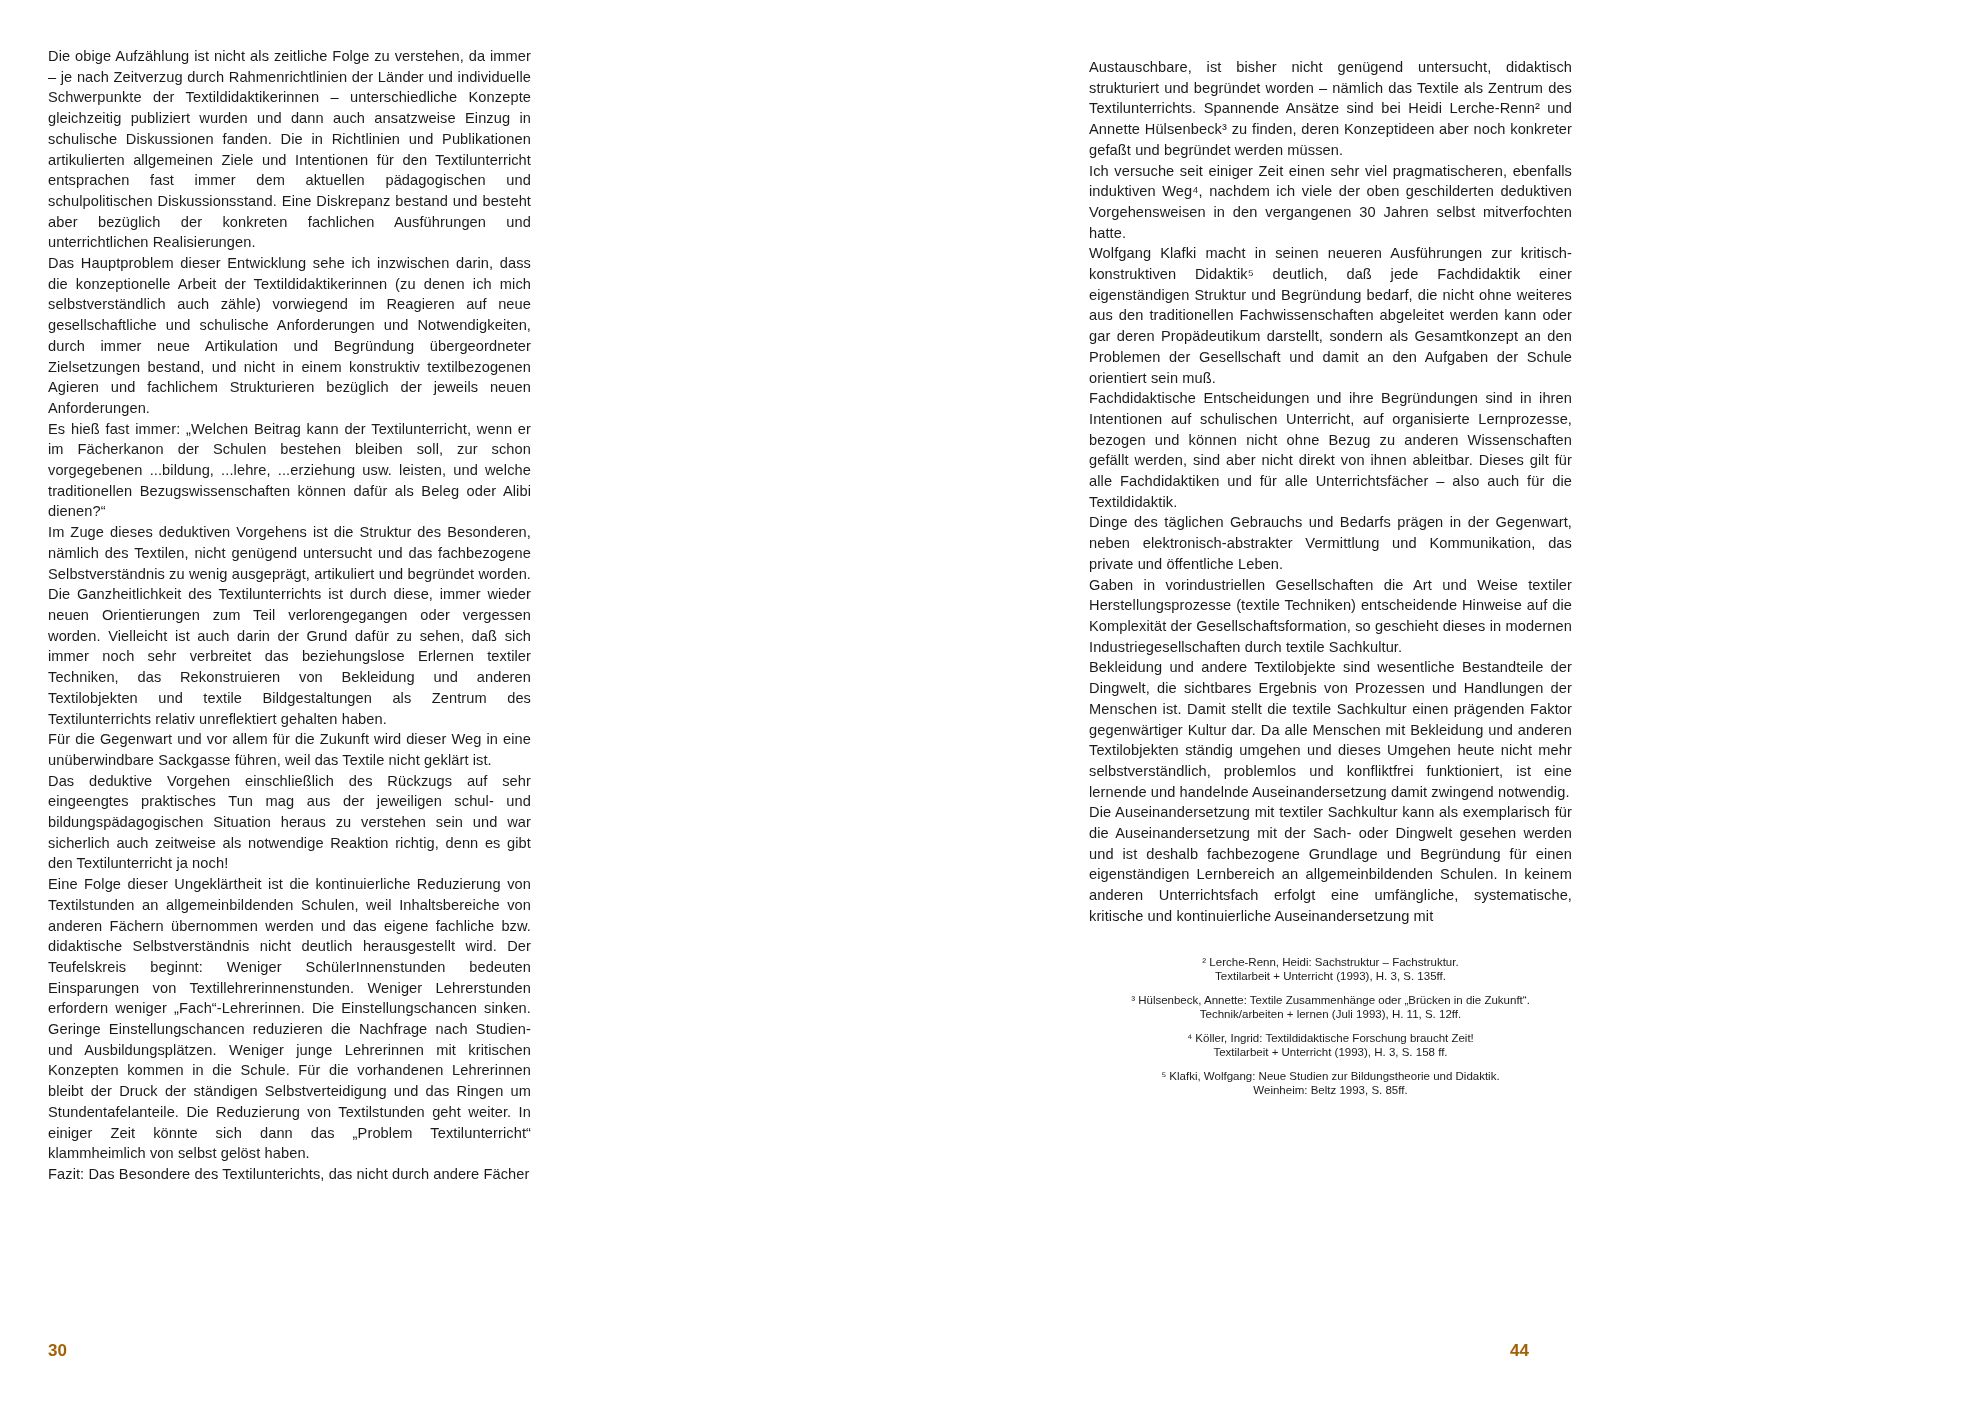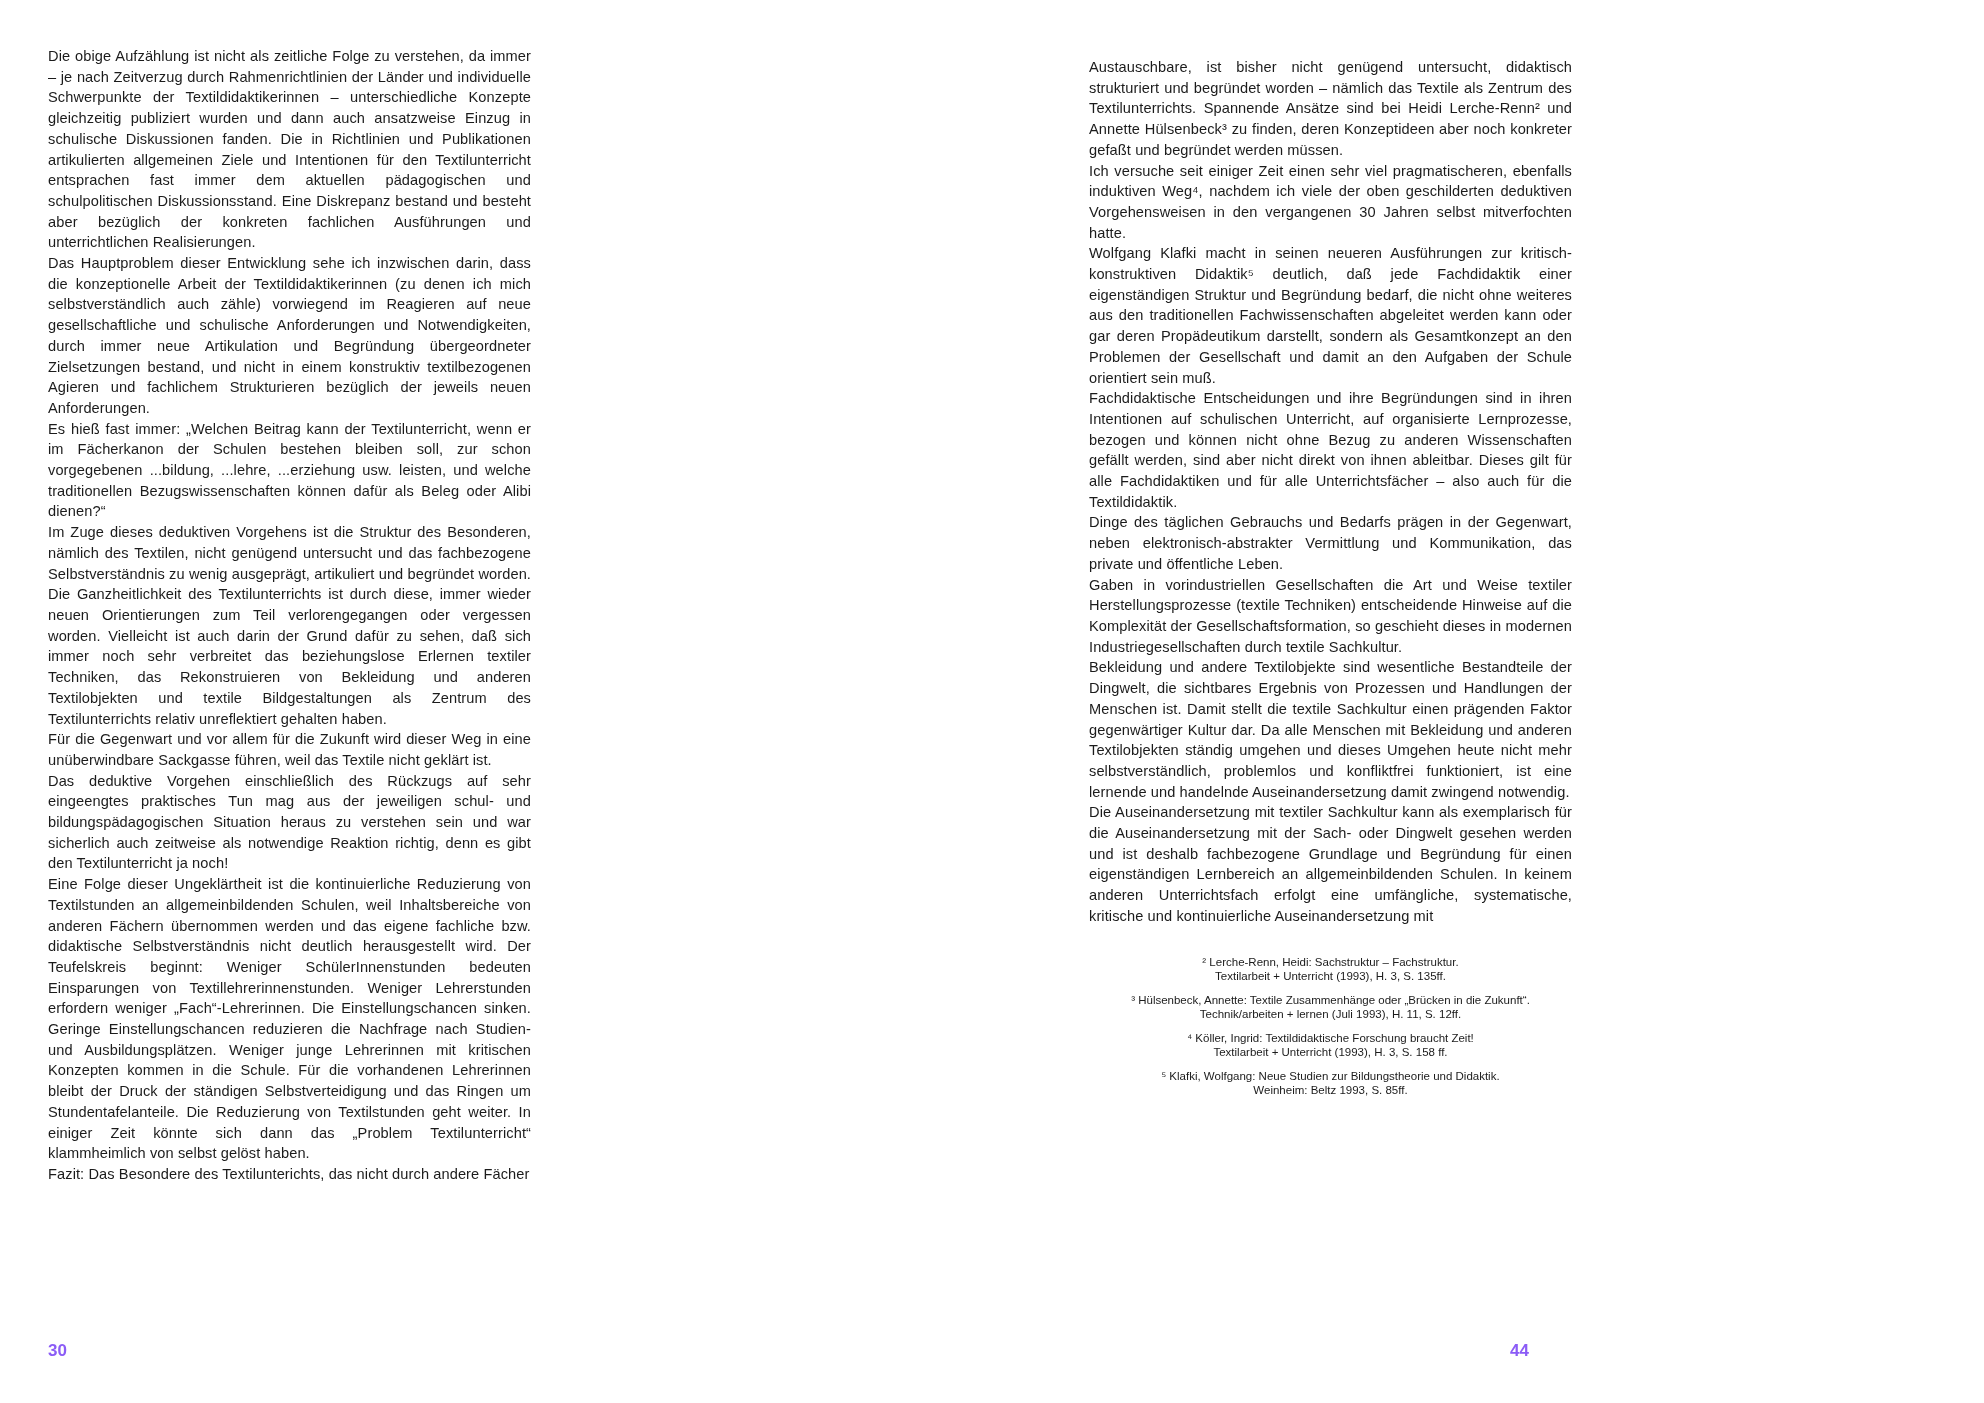--- a/index.html
+++ b/index.html
@@ -42,21 +42,21 @@
     line-height: 14.5px;
     margin-bottom: 9px;
     text-align: center;
   }
 
   .page-number {
     position: absolute;
     bottom: 42px;
     font-size: 17px;
     font-weight: 700;
-    color: #8b5cf6;
+    color: #a16207;
   }
   .page-number--left  { left: 48px; }
   .page-number--right { left: 1046px; width: 483px; text-align: right; }
 </style>
 </head>
 <body>
 
 <div>
 
   <section class="page page--left">

